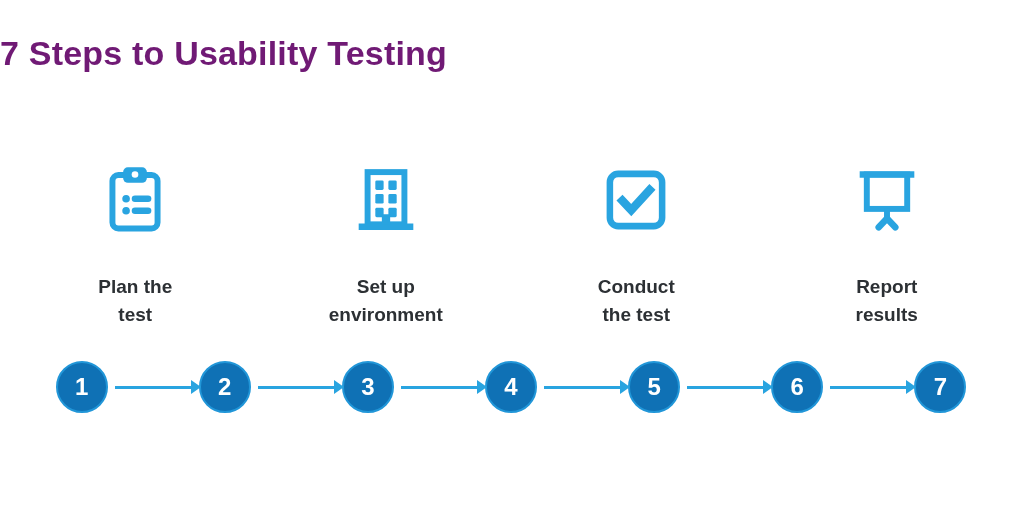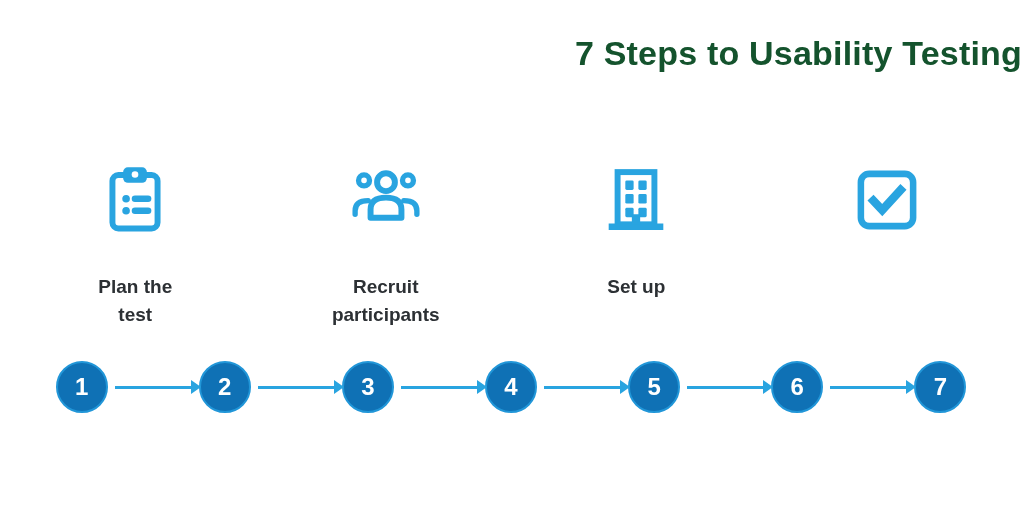--- a/index.html
+++ b/index.html
@@ -1,21 +1,21 @@
 <!DOCTYPE html>
 <html><head>
 <meta charset="utf-8">
 <style>
   * { margin:0; padding:0; box-sizing:border-box; }
   html,body { width:1022px; height:532px; background:#ffffff; overflow:hidden;
     font-family:"Liberation Sans", sans-serif; }
   .canvas { position:relative; width:1022px; height:532px; background:#fff; }
 
-  .title { margin-top:34px; text-align:right; font-size:34px; font-weight:700;
-    color:#14532d; letter-spacing:0.2px; }
+  .title { margin-top:34px; text-align:left; font-size:34px; font-weight:700;
+    color:#701a75; letter-spacing:0.2px; }
 
   .steps-row { display:flex; width:1002px; margin:88px auto 0 auto; }
   .step-col { flex:1 1 0; display:flex; flex-direction:column; align-items:center; }
   .icon-wrap { height:78px; display:flex; align-items:center; justify-content:center; }
   .step-label { margin-top:34px; text-align:center; font-size:19px; line-height:28px;
     font-weight:600; color:#2c3034; height:56px; }
 
   .circles-row { position:relative; width:1002px; margin:32px auto 0 auto; height:52px; }
   .circle-col { position:absolute; top:0; width:14.2857%; display:flex; justify-content:center; }
   .c1{left:0%} .c2{left:14.2857%} .c3{left:28.5714%} .c4{left:42.8571%}
@@ -53,67 +53,70 @@
           <circle cx="24.5" cy="41" r="3.2" fill="#29a4e0"></circle>
           <line x1="32" y1="41" x2="43" y2="41" stroke="#29a4e0" stroke-width="5.5" stroke-linecap="round"></line>
         </svg>
       </div>
       <div class="step-label">
         <span>Plan the</span><br>
         <span>test</span>
       </div>
     </div>
 
-    <div class="step-col">
-      <div class="icon-wrap">
-        <svg width="76" height="76" viewBox="0 0 64 64" fill="none">
-          <circle cx="32" cy="17" r="7.5" stroke="#29a4e0" stroke-width="5"></circle>
-          <circle cx="13.5" cy="15.5" r="4.6" stroke="#29a4e0" stroke-width="4.5"></circle>
-          <circle cx="50.5" cy="15.5" r="4.6" stroke="#29a4e0" stroke-width="4.5"></circle>
-          <path d="M6,44 L6,41 Q6,32.5 17,32.5" stroke="#29a4e0" stroke-width="4.5" stroke-linecap="round"></path>
-          <path d="M58,44 L58,41 Q58,32.5 47,32.5" stroke="#29a4e0" stroke-width="4.5" stroke-linecap="round"></path>
-          <path d="M19,47 L19,40 Q19,30 32,30 Q45,30 45,40 L45,47 Z" stroke="#29a4e0" stroke-width="5" stroke-linejoin="round"></path>
-        </svg>
-      </div>
-      <div class="step-label">
-        <span>Recruit</span><br>
-        <span>participants</span>
-      </div>
-    </div>
 
 
     <div class="step-col">
       <div class="icon-wrap">
         <svg width="76" height="76" viewBox="0 0 64 64" fill="none">
           <rect x="16.5" y="8.5" width="31" height="44" stroke="#29a4e0" stroke-width="5"></rect>
           <line x1="9" y1="54.5" x2="55" y2="54.5" stroke="#29a4e0" stroke-width="5.5"></line>
           <rect x="23" y="15.5" width="7" height="8" rx="1.2" fill="#29a4e0"></rect>
           <rect x="34" y="15.5" width="7" height="8" rx="1.2" fill="#29a4e0"></rect>
           <rect x="23" y="27" width="7" height="8" rx="1.2" fill="#29a4e0"></rect>
           <rect x="34" y="27" width="7" height="8" rx="1.2" fill="#29a4e0"></rect>
           <rect x="23" y="38.5" width="7" height="8" rx="1.2" fill="#29a4e0"></rect>
           <rect x="34" y="38.5" width="7" height="8" rx="1.2" fill="#29a4e0"></rect>
           <rect x="28.5" y="44" width="7" height="9" fill="#29a4e0"></rect>
         </svg>
       </div>
       <div class="step-label">
         <span>Set up</span><br>
+        <span>environment</span>
       </div>
     </div>
 
     <div class="step-col">
       <div class="icon-wrap">
         <svg width="76" height="76" viewBox="0 0 64 64" fill="none">
           <rect x="10" y="10" width="44" height="44" rx="7" stroke="#29a4e0" stroke-width="5.5"></rect>
           <path d="M20.5,32.5 L28,40.5 L43.5,23.5" stroke="#29a4e0" stroke-width="7" stroke-linecap="square"></path>
         </svg>
       </div>
+      <div class="step-label">
+        <span>Conduct</span><br>
+        <span>the test</span>
+      </div>
     </div>
 
 
+    <div class="step-col">
+      <div class="icon-wrap">
+        <svg width="76" height="76" viewBox="0 0 64 64" fill="none">
+          <line x1="9" y1="10.5" x2="55" y2="10.5" stroke="#29a4e0" stroke-width="5.5"></line>
+          <rect x="15" y="10.5" width="34" height="29" stroke="#29a4e0" stroke-width="5"></rect>
+          <line x1="32" y1="39" x2="32" y2="47.5" stroke="#29a4e0" stroke-width="5"></line>
+          <path d="M25,55 L32,47.5 L39,55" stroke="#29a4e0" stroke-width="5.5" stroke-linecap="round" stroke-linejoin="round"></path>
+        </svg>
+      </div>
+      <div class="step-label">
+        <span>Report</span><br>
+        <span>results</span>
+      </div>
+    </div>
 
   </div>
 
   <div class="circles-row">
     <div class="circle-col c1">
         <div class="circle">1</div>
       </div>
     <div class="circle-col c2">
         <div class="circle">2</div>
       </div>

